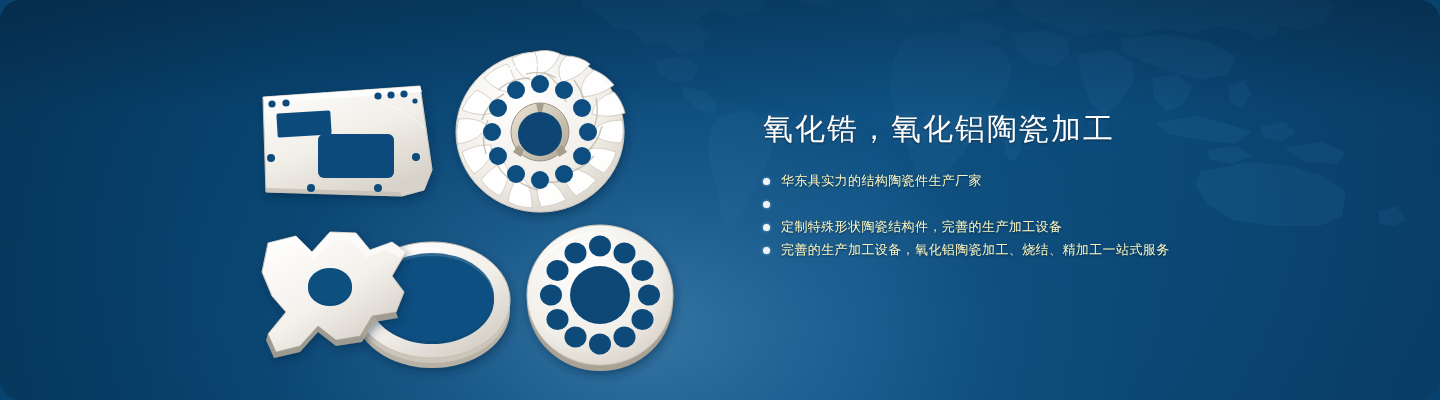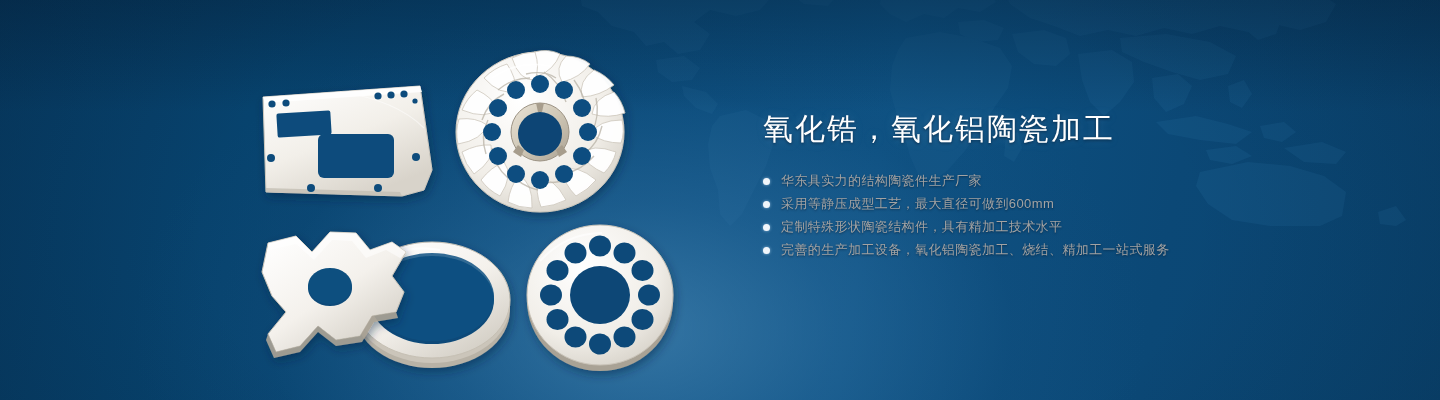--- a/index.html
+++ b/index.html
@@ -10,20 +10,21 @@
   body {
     font-family: "Liberation Sans", "DejaVu Sans", sans-serif;
   }
 
   .banner {
     position: relative;
     width: 1440px;
     height: 400px;
     overflow: hidden;
     background: #084370;
+    border-radius: 21px;
   }
 
   
   .bg-base {
     position: absolute;
     inset: 0;
     background:
       linear-gradient(100deg,
         #073b63 0%,
         #07436e 18%,
@@ -112,21 +113,21 @@
     width: 7px;
     height: 7px;
     border-radius: 50%;
     background: #f0f5fa;
     box-shadow: 0 0 3px rgba(190,220,245,0.7);
     margin-right: 11px;
   }
   .bullet-text {
     font-size: 13px;
     line-height: 22px;
-    color: #a3a3a3;
+    color: #fef9c3;
     letter-spacing: 0.4px;
     text-shadow: 0 1px 2px rgba(0,18,36,0.55);
     white-space: nowrap;
   }
 </style>
 </head>
 <body>
 
 <div class="banner">
 
@@ -356,25 +357,24 @@
 
   <div class="textblock">
     <h1 class="headline">氧化锆，氧化铝陶瓷加工</h1>
     <ul class="bullets">
       <li class="bullet-row">
         <span class="dot"></span>
         <span class="bullet-text">华东具实力的结构陶瓷件生产厂家</span>
       </li>
       <li class="bullet-row">
         <span class="dot"></span>
-        <span class="bullet-text">采用等静压成型工艺，最大直径可做到600mm</span>
       </li>
       <li class="bullet-row">
         <span class="dot"></span>
-        <span class="bullet-text">定制特殊形状陶瓷结构件，具有精加工技术水平</span>
+        <span class="bullet-text">定制特殊形状陶瓷结构件，完善的生产加工设备</span>
       </li>
       <li class="bullet-row">
         <span class="dot"></span>
         <span class="bullet-text">完善的生产加工设备，氧化铝陶瓷加工、烧结、精加工一站式服务</span>
       </li>
     </ul>
   </div>
 
 </div>
 

